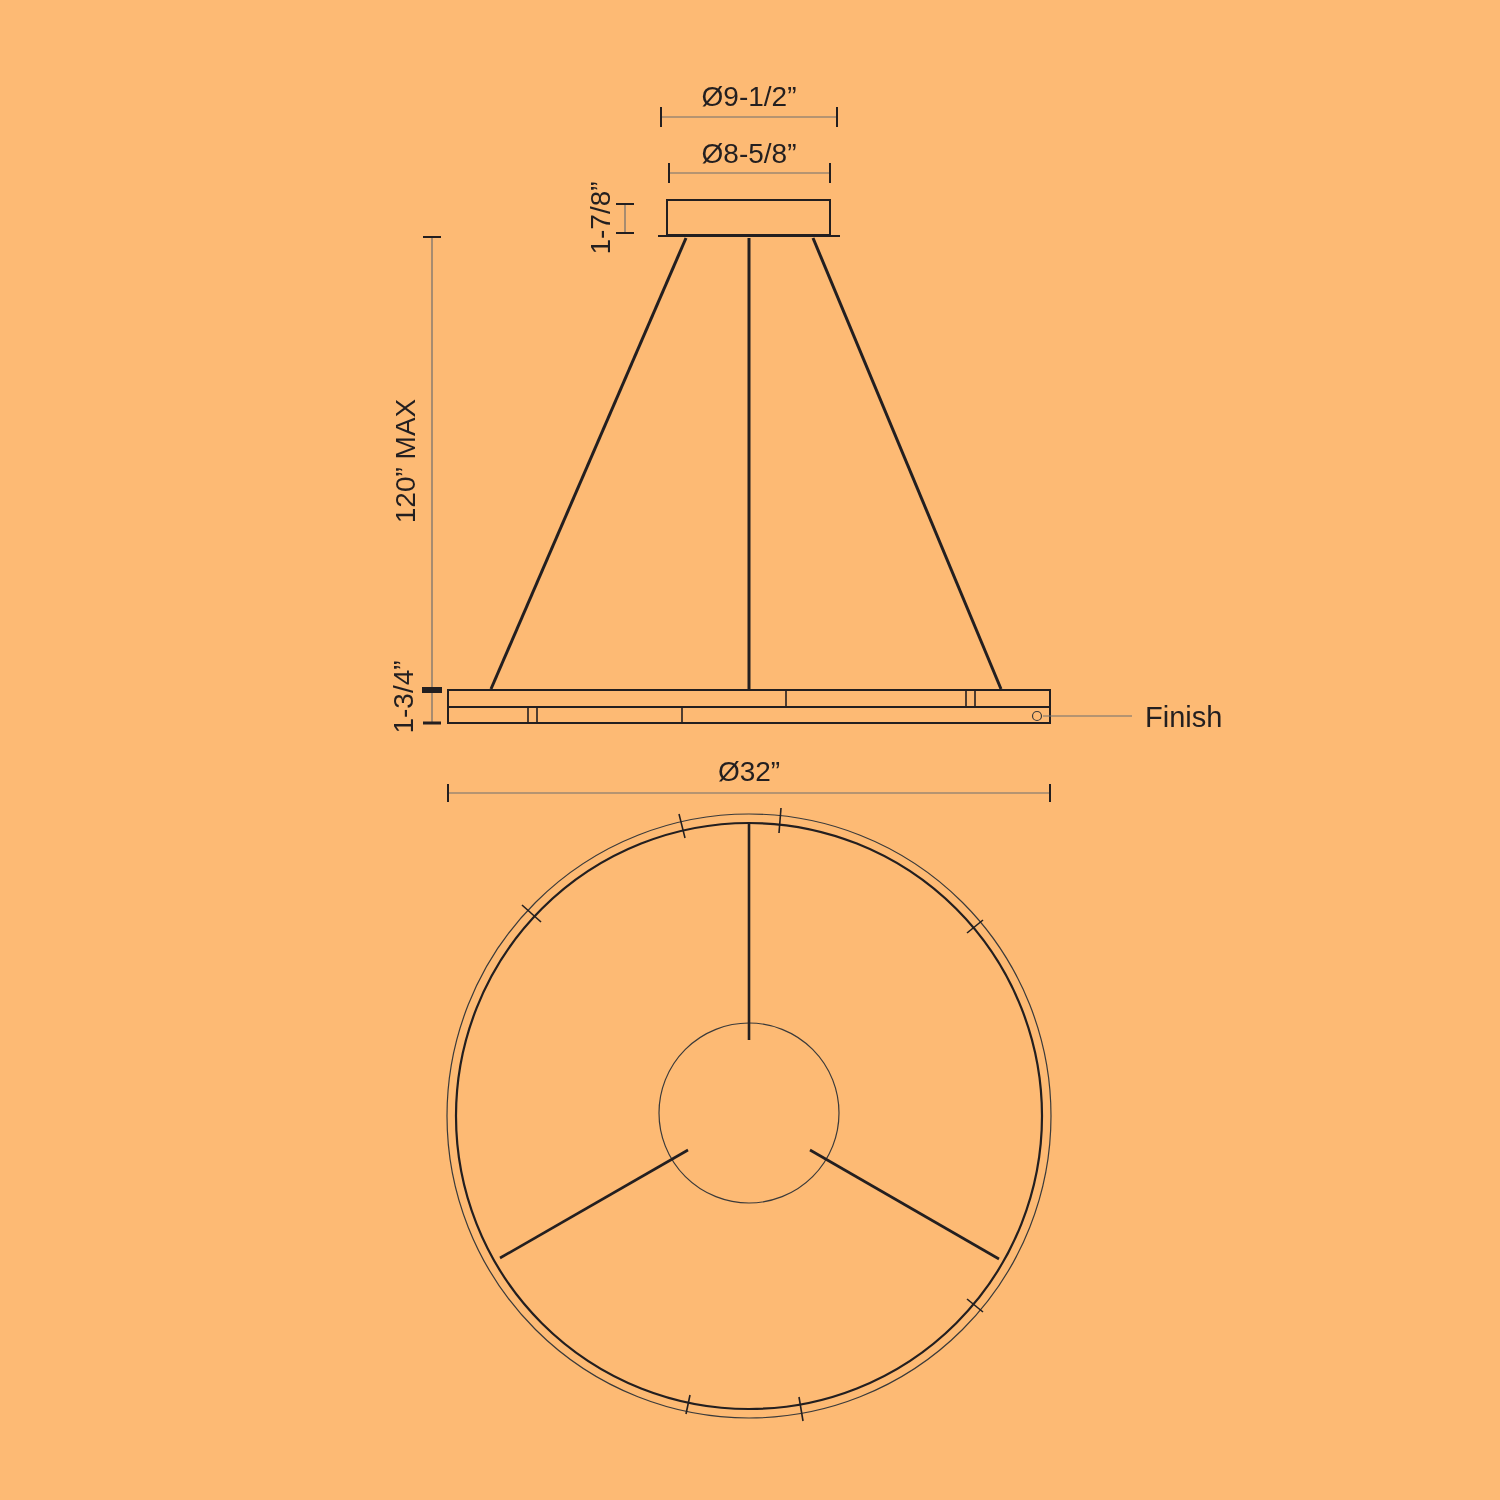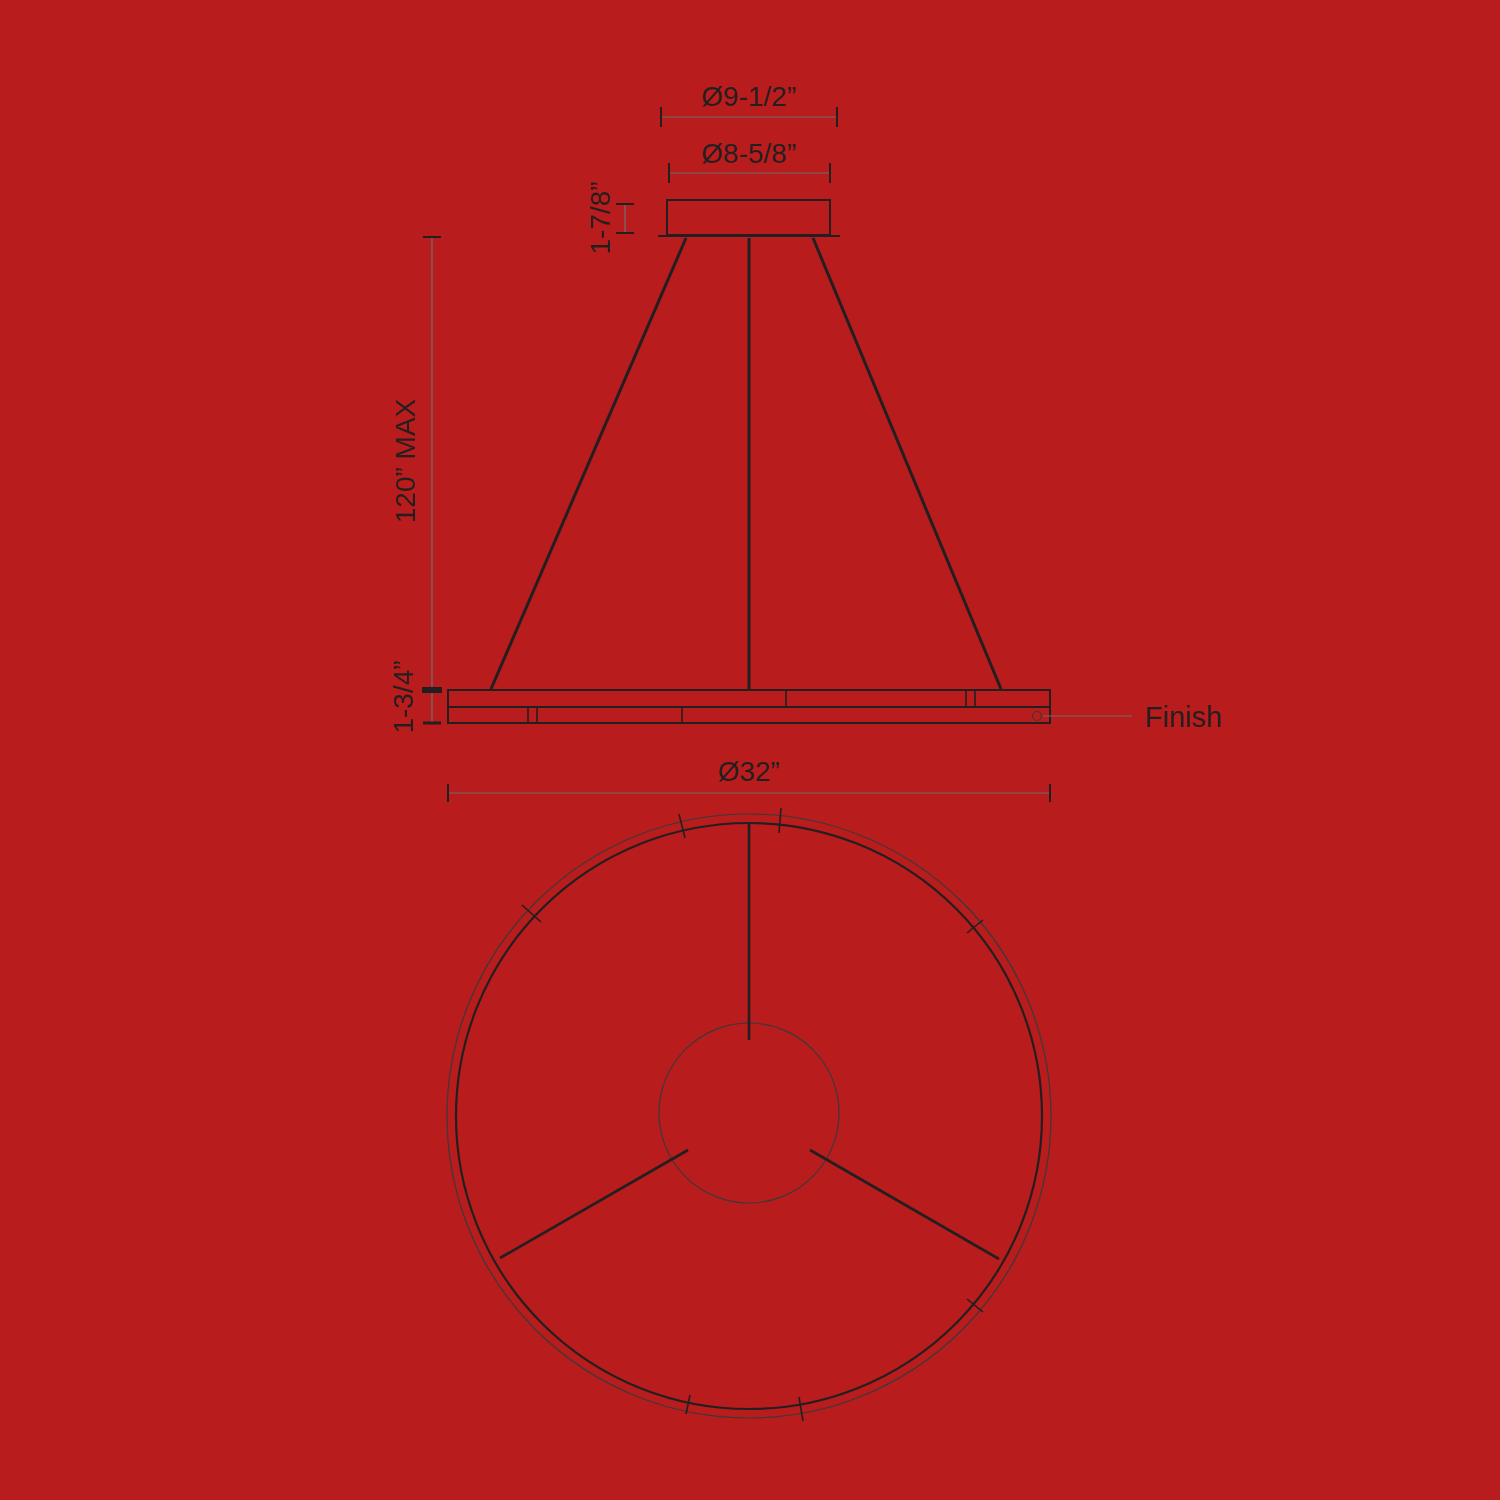--- a/index.html
+++ b/index.html
@@ -4,21 +4,21 @@
 <style>
   html, body {
     margin: 0;
     padding: 0;
     background: #ffffff;
   }
   .canvas {
     position: relative;
     width: 1500px;
     height: 1500px;
-    background: #b91c1c;
+    background: #fdba74;
     font-family: "Liberation Sans", sans-serif;
   }
   svg {
     position: absolute;
     inset: 0;
   }
   .outline      { stroke: #231f20; stroke-width: 2;   fill: none; }
   .outline-thin { stroke: #3a3a3a; stroke-width: 1.2; fill: none; }
   .cable        { stroke: #231f20; stroke-width: 3;   fill: none; }
   .dimline      { stroke: #6e6e6e; stroke-width: 1.2; fill: none; }

